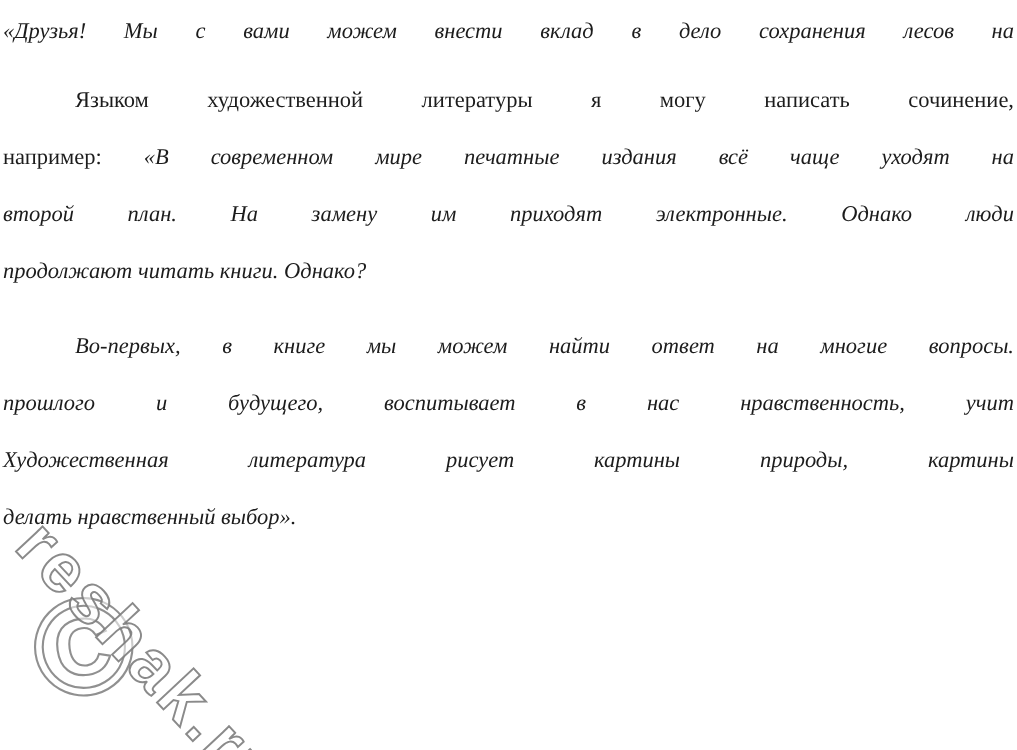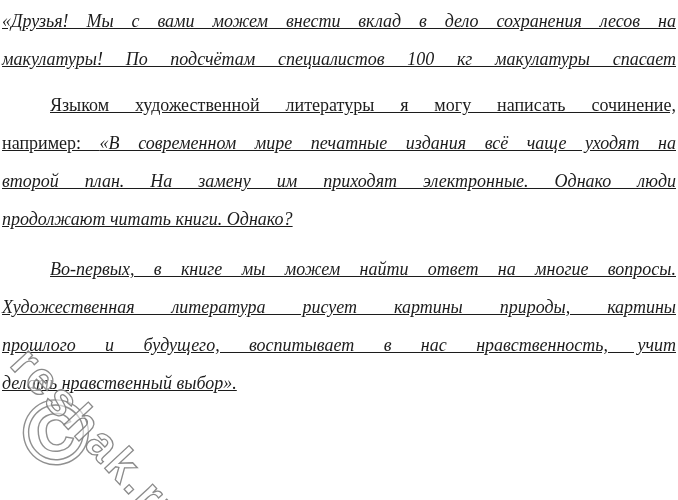--- a/index.html
+++ b/index.html
@@ -23,24 +23,23 @@
     left: 2px;
     top: 2px;
     right: 2px;
   }
   .paragraph { }
   .paragraph + .paragraph { margin-top: 8px; }
   .paragraph:nth-child(3) { margin-top: 12px; }
   .line {
     height: 38px;
     line-height: 38px;
-    font-size: 18px;
+    font-size: 15px;
     white-space: normal;
     text-align: left;
-    text-decoration: underline;
   }
   .line.justify {
     text-align: justify;
     text-align-last: justify;
   }
   .line.indent {
     text-indent: 48px;
   }
   .seg { font-style: normal; }
   .seg.italic { font-style: italic; }
@@ -79,32 +78,31 @@
     transform: rotate(-8deg);
   }
 </style>
 </head>
 <body>
 
 <div class="page">
   <div class="doc-body">
       <div class="paragraph">
         <div class="line justify"><span class="seg italic">«Друзья! Мы с вами можем внести вклад в дело сохранения лесов на</span></div>
-        <div class="line justify"><span class="seg italic">макулатуры! По подсчётам специалистов 100 кг макулатуры спасает</span></div>
       </div>
       <div class="paragraph">
         <div class="line justify indent"><span class="seg">Языком художественной литературы я могу написать сочинение,</span></div>
         <div class="line justify"><span class="seg">например: </span><span class="seg italic">«В современном мире печатные издания всё чаще уходят на</span></div>
         <div class="line justify"><span class="seg italic">второй план. На замену им приходят электронные. Однако люди</span></div>
         <div class="line"><span class="seg italic">продолжают читать книги. Однако?</span></div>
       </div>
       <div class="paragraph">
         <div class="line justify indent"><span class="seg italic">Во-первых, в книге мы можем найти ответ на многие вопросы.</span></div>
+        <div class="line justify"><span class="seg italic">прошлого и будущего, воспитывает в нас нравственность, учит</span></div>
         <div class="line justify"><span class="seg italic">Художественная литература рисует картины природы, картины</span></div>
-        <div class="line justify"><span class="seg italic">прошлого и будущего, воспитывает в нас нравственность, учит</span></div>
         <div class="line"><span class="seg italic">делать нравственный выбор».</span></div>
       </div>
     </div>
   <div class="watermark">
     <span class="wm-copy">©</span>
     <span class="wm-text">reshak.ru</span>
   </div>
 </div>
 
 </body></html>

